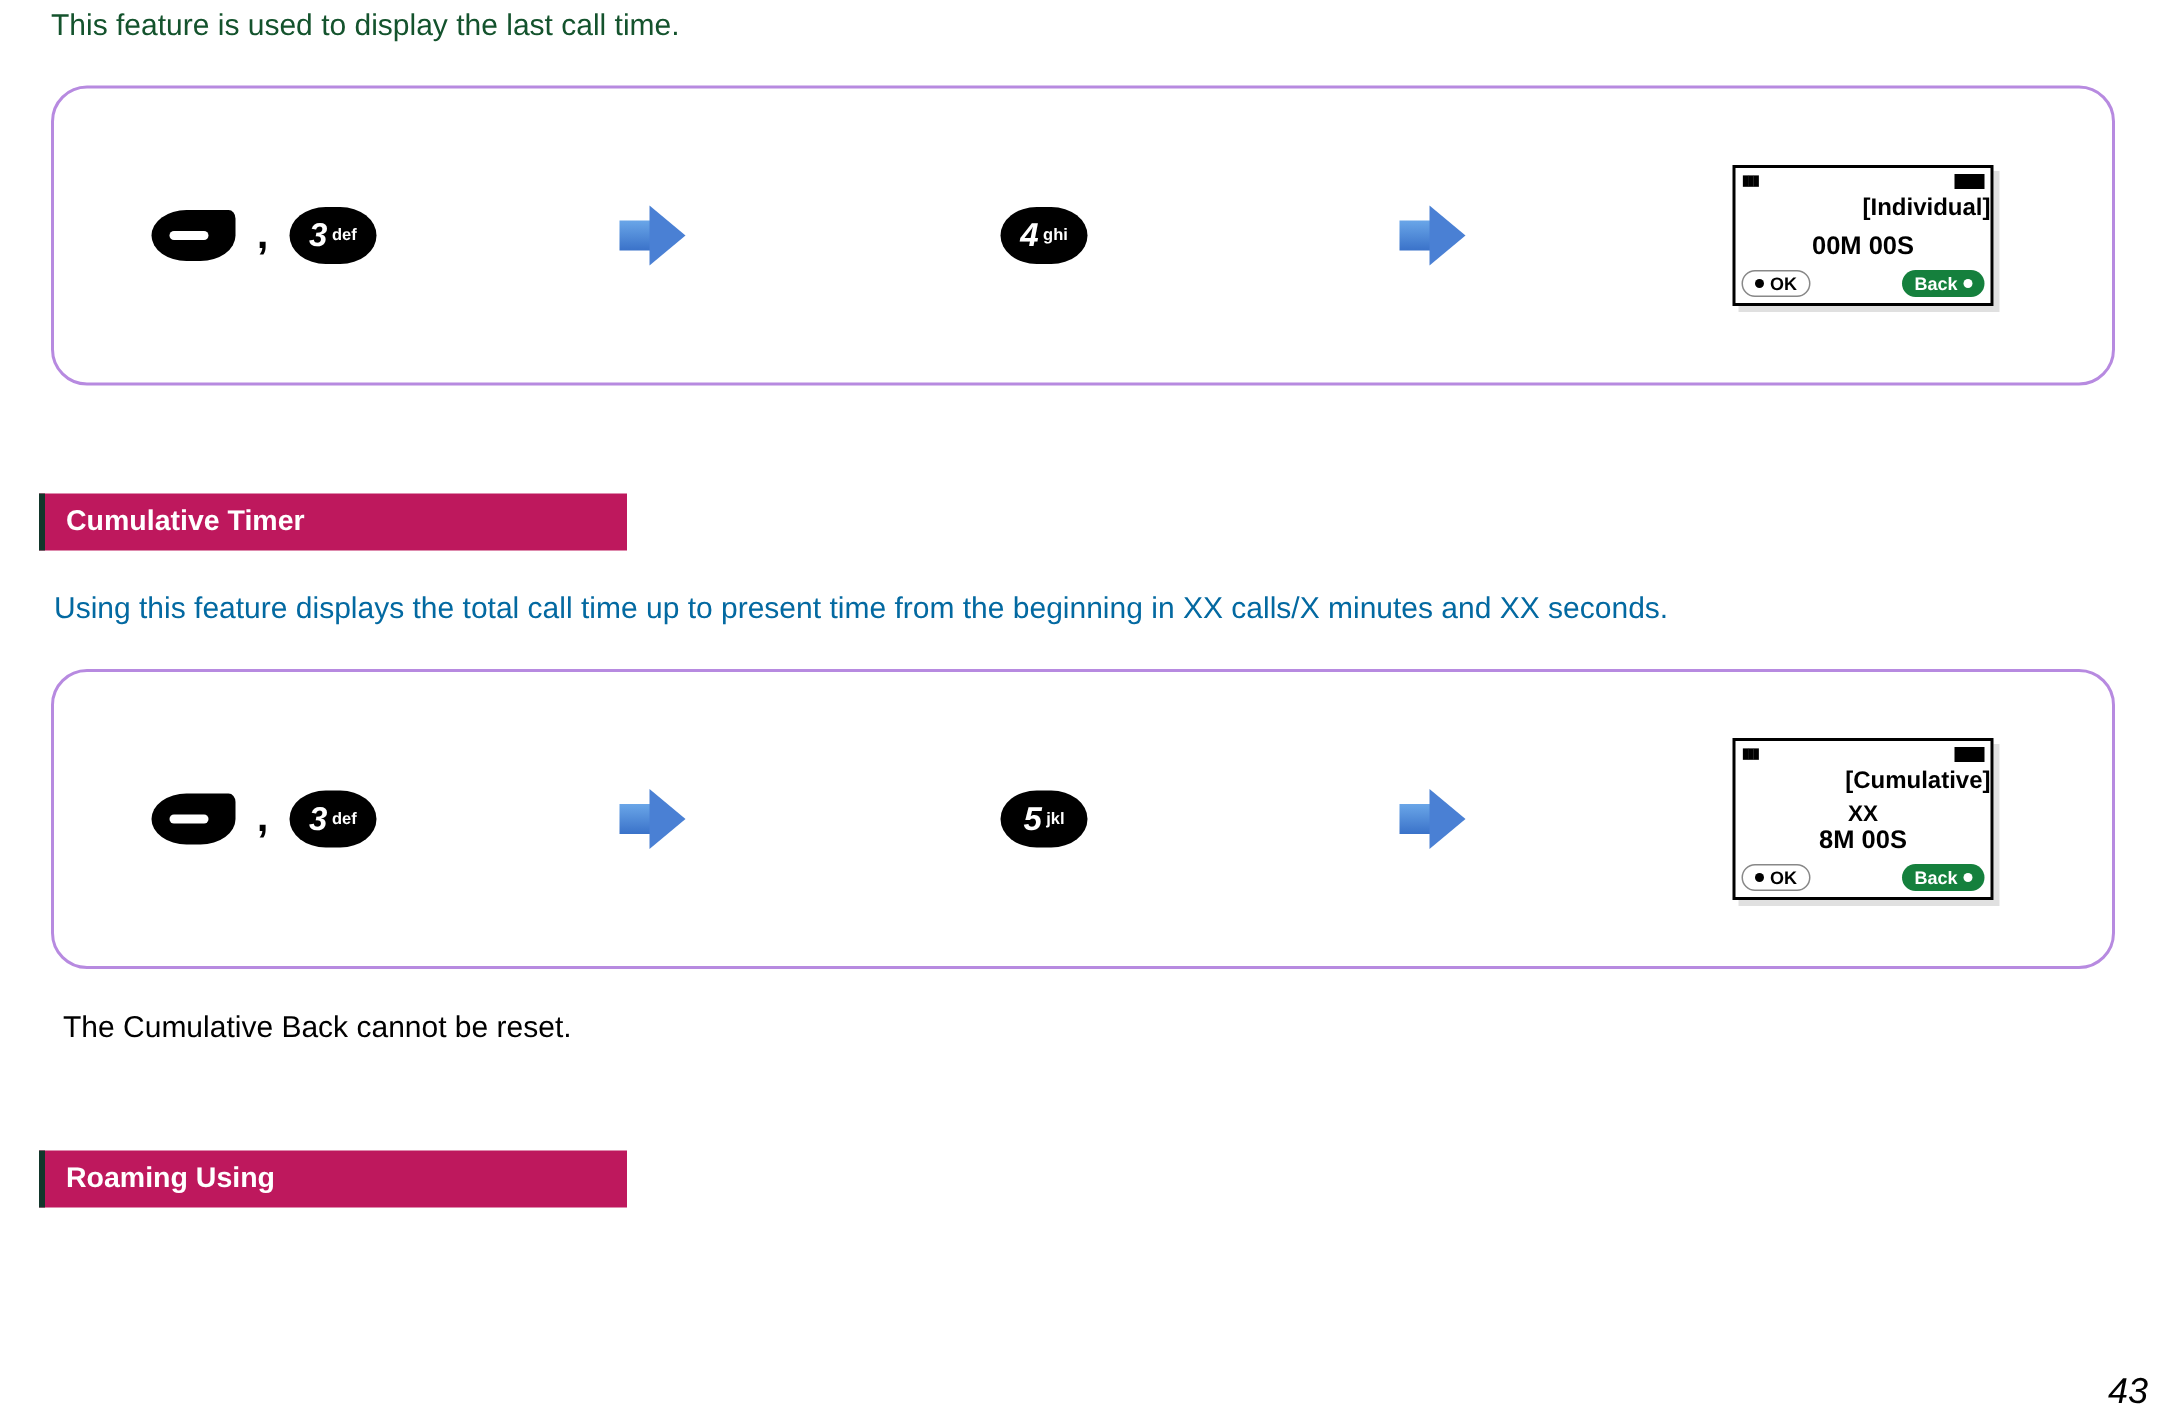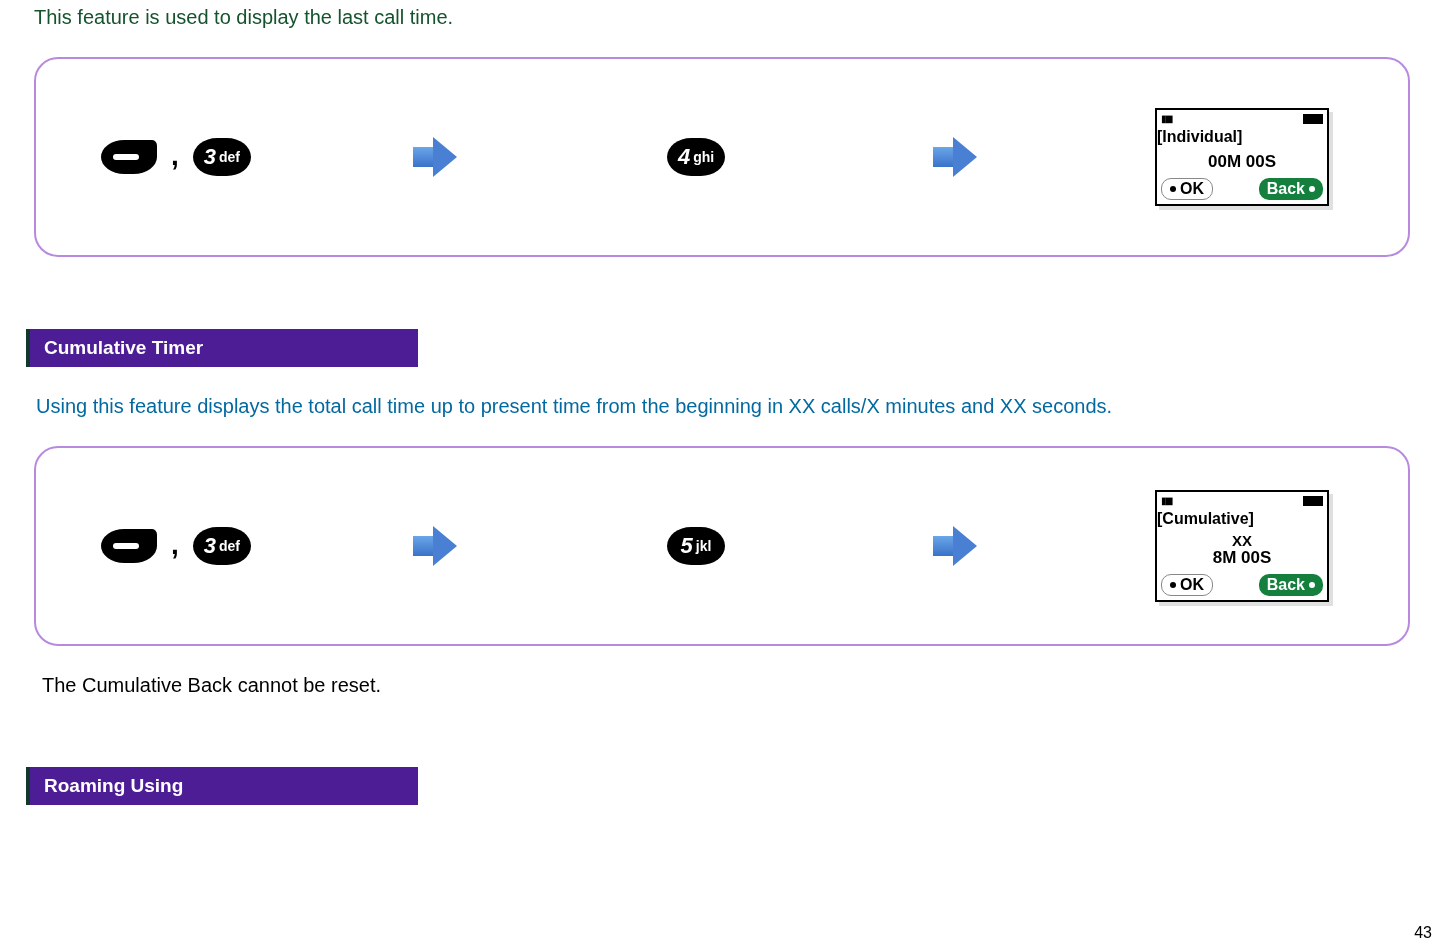--- a/index.html
+++ b/index.html
@@ -43,21 +43,21 @@
     width: 58px;
     height: 38px;
     display: flex;
     align-items: center;
     justify-content: center;
     font-size: 22px;
     font-weight: bold;
     font-style: italic;
   }
   .key-pill .sub {
-    font-size: 14px;
+    font-size: 11px;
     font-style: normal;
     margin-left: 3px;
     line-height: 9px;
   }
   .key-menu {
     width: 56px;
     height: 34px;
     background: #000;
     border-radius: 50% 10% 50% 50% / 60% 20% 60% 60%;
     position: relative;
@@ -127,24 +127,25 @@
     letter-spacing: -2px;
     font-size: 10px;
   }
   .ps-batt {
     width: 20px;
     height: 10px;
     background: #000;
     margin-top: 2px;
   }
   .ps-title {
-    text-align: left;
+    text-align: right;
     font-weight: bold;
     font-size: 16px;
     padding: 2px 0 6px 0;
+    margin-left: 36px;
   }
   .ps-xx {
     text-align: center;
     font-weight: bold;
     font-size: 15px;
     line-height: 14px;
   }
   .ps-value {
     text-align: center;
     font-weight: bold;
@@ -152,31 +153,31 @@
     padding-bottom: 4px;
   }
   .ps-bottom {
     display: flex;
     justify-content: space-between;
     padding: 2px 4px 4px 4px;
     gap: 6px;
   }
   .ps-btn {
     border-radius: 10px;
-    font-size: 16px;
+    font-size: 12px;
     padding: 1px 8px;
     font-weight: bold;
   }
   .ps-btn.light { background: #fff; color:#000; border:1px solid #888; display:flex; align-items:center; gap:4px;}
   .ps-btn.light::before { content:""; width:6px;height:6px;background:#000;border-radius:50%; }
   .ps-btn.dark  { background: #15803d; color:#fff; display:flex; align-items:center; gap:4px;}
   .ps-btn.dark::after { content:""; width:6px;height:6px;background:#fff;border-radius:50%; }
 
   .section-bar {
-    background: #4c1d95;
+    background: #be185d;
     border-left: 4px solid #12372b;
     color: #fff;
     font-weight: bold;
     font-size: 19px;
     padding: 8px 14px;
     width: 360px;
     margin-top: 72px;
     margin-left: -4px;
   }
   .section-bar.tight { margin-top: 70px; }
@@ -188,21 +189,22 @@
   }
   .note-text {
     font-size: 20px;
     color: #000;
     margin: 28px 0 0 12px;
   }
   .page-num {
     position: absolute;
     bottom: 6px;
     right: 16px;
-    font-size: 16px;
+    font-size: 24px;
+    font-style: italic;
   }
 </style>
 </head>
 <body>
 
 <div class="intro">This feature is used to display the last call time.</div>
 
 <div class="step-box">
   <div class="keys-group">
     <div class="key-menu"></div>

